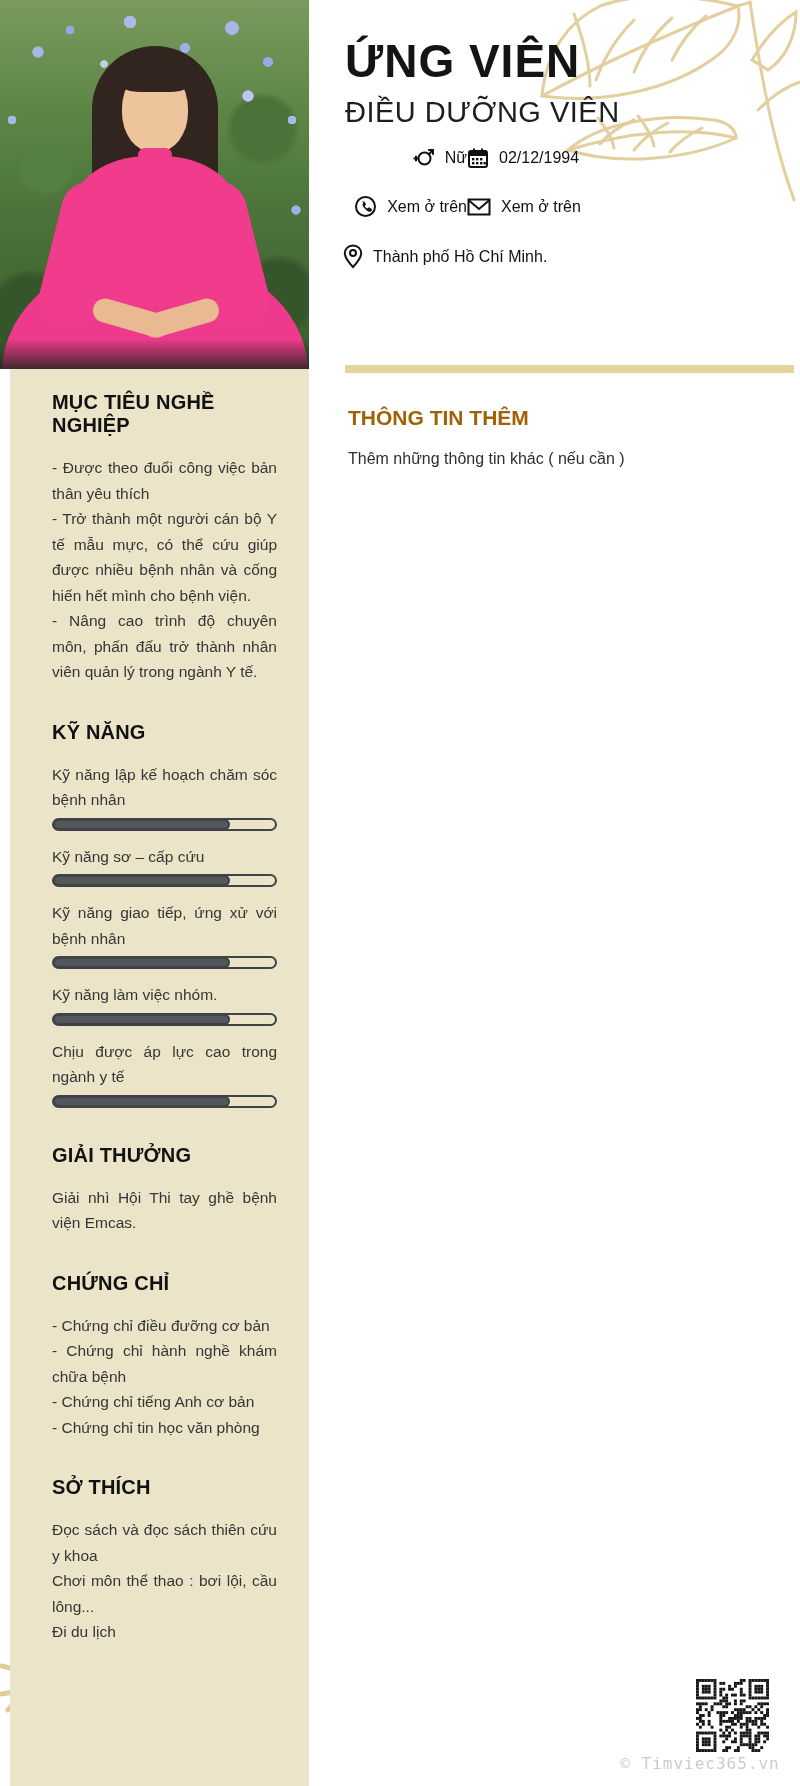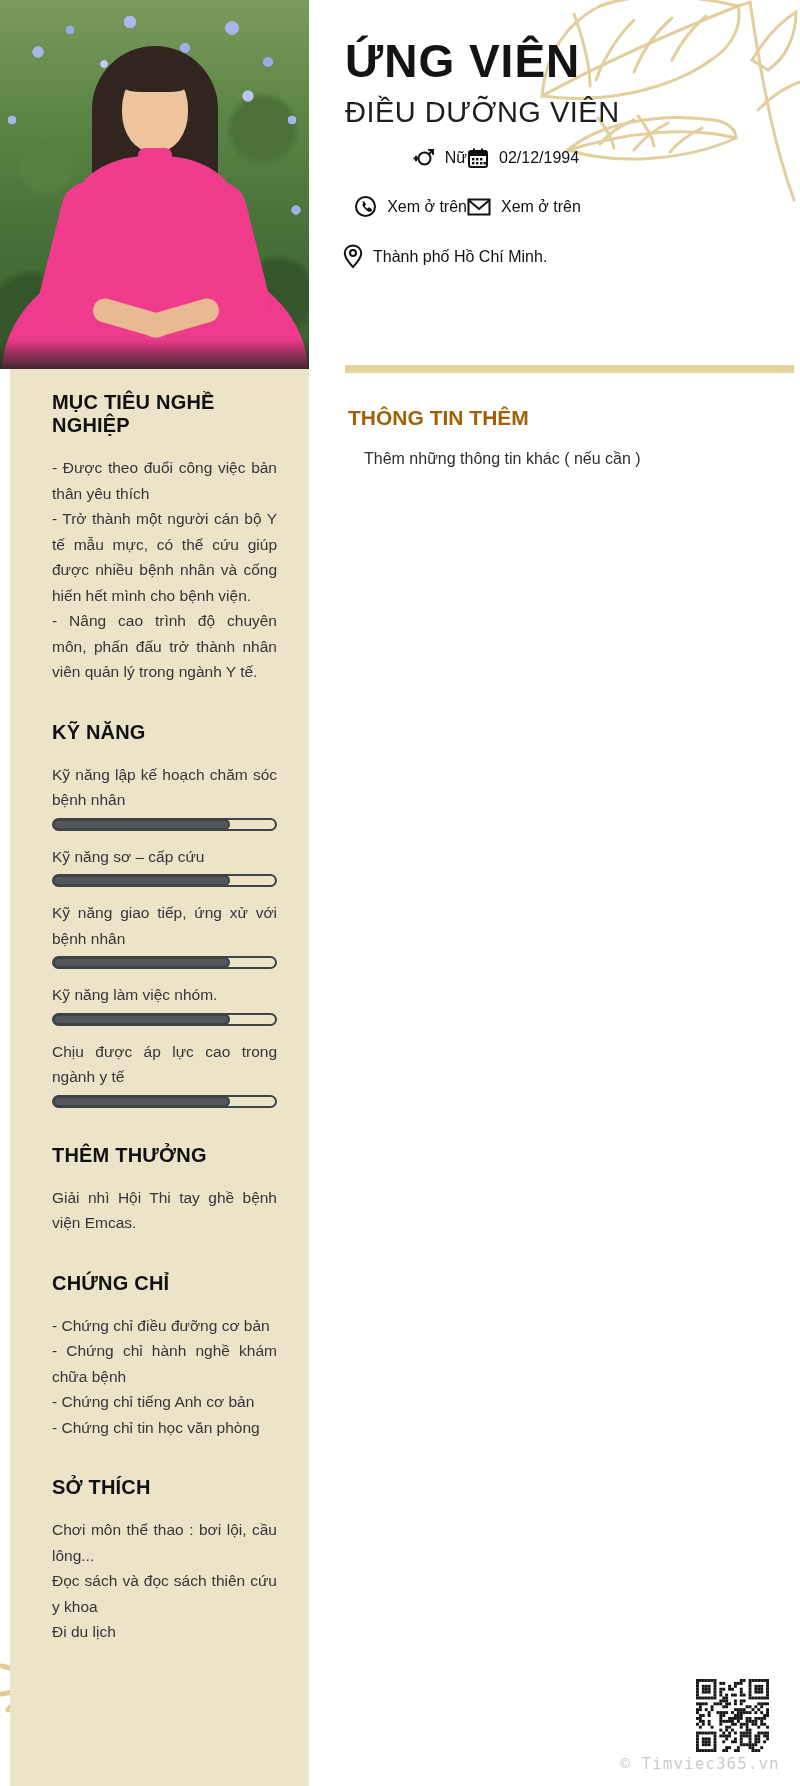--- a/index.html
+++ b/index.html
@@ -66,21 +66,21 @@
   .sb-gap { margin-top:36px; }
   .just { text-align:justify; font-size:15.5px; line-height:25.5px; color:#363636; }
   .skill { margin-bottom:13px; }
   .skill-label { text-align:justify; font-size:15.5px; line-height:25.5px; color:#363636; }
   .bar { position:relative; margin-top:5px; height:13px; border:2px solid #3e4347; border-radius:8px; background:transparent; }
   .bar-fill { position:absolute; left:-1px; top:-1px; height:11px; background:#53575a; border:2px solid #3e4347; border-radius:8px; }
 
   
   .divider { position:absolute; left:345px; top:365px; width:449px; height:8px; background:#e3d49c; }
   .more-h { position:absolute; left:348px; top:406px; font-size:21px; font-weight:700; color:#a16207; }
-  .more-body { position:absolute; left:364px; top:450px; font-size:16px; color:#2e2e2e; }
+  .more-body { position:absolute; left:348px; top:450px; font-size:16px; color:#2e2e2e; }
 
   
   .qr { position:absolute; left:696px; top:1679px; width:73px; height:73px; }
   .credit { position:absolute; left:600px; top:1754px; width:200px; text-align:center;
     font-family:"DejaVu Sans Mono", monospace; font-size:16px; letter-spacing:1px; color:#cbcbcb; }
 </style>
 </head>
 <body>
 
 <div class="page">
@@ -245,36 +245,36 @@
       </div>
       <div class="skill">
         <div class="skill-label">Chịu được áp lực cao trong ngành y tế</div>
         <div class="bar">
             <div class="bar-fill" style="width: 80%;"></div>
           </div>
       </div>
     </div>
 
     <div>
-      <h3 class="sb-h sb-gap">THÊM THƯỞNG</h3>
+      <h3 class="sb-h sb-gap">GIẢI THƯỞNG</h3>
       <p class="just">Giải nhì Hội Thi tay ghề bệnh viện Emcas.</p>
     </div>
 
     <div>
       <h3 class="sb-h sb-gap">CHỨNG CHỈ</h3>
       <p class="just">- Chứng chỉ điều đưỡng cơ bản</p>
       <p class="just">- Chứng chỉ hành nghề khám chữa bệnh</p>
       <p class="just">- Chứng chỉ tiếng Anh cơ bản</p>
       <p class="just">- Chứng chỉ tin học văn phòng</p>
     </div>
 
     <div>
       <h3 class="sb-h sb-gap">SỞ THÍCH</h3>
+      <p class="just">Đọc sách và đọc sách thiên cứu y khoa</p>
       <p class="just">Chơi môn thể thao : bơi lội, cầu lông...</p>
-      <p class="just">Đọc sách và đọc sách thiên cứu y khoa</p>
       <p class="just">Đi du lịch</p>
     </div>
   </div>
 
   <div class="more-h">THÔNG TIN THÊM</div>
   <div class="more-body">Thêm những thông tin khác ( nếu cần )</div>
 
   <svg class="qr" id="qr-svg" viewBox="0 0 75 75">
       <rect x="45" y="0" width="3" height="3" fill="#151515"></rect>
       <rect x="48" y="0" width="3" height="3" fill="#151515"></rect>

